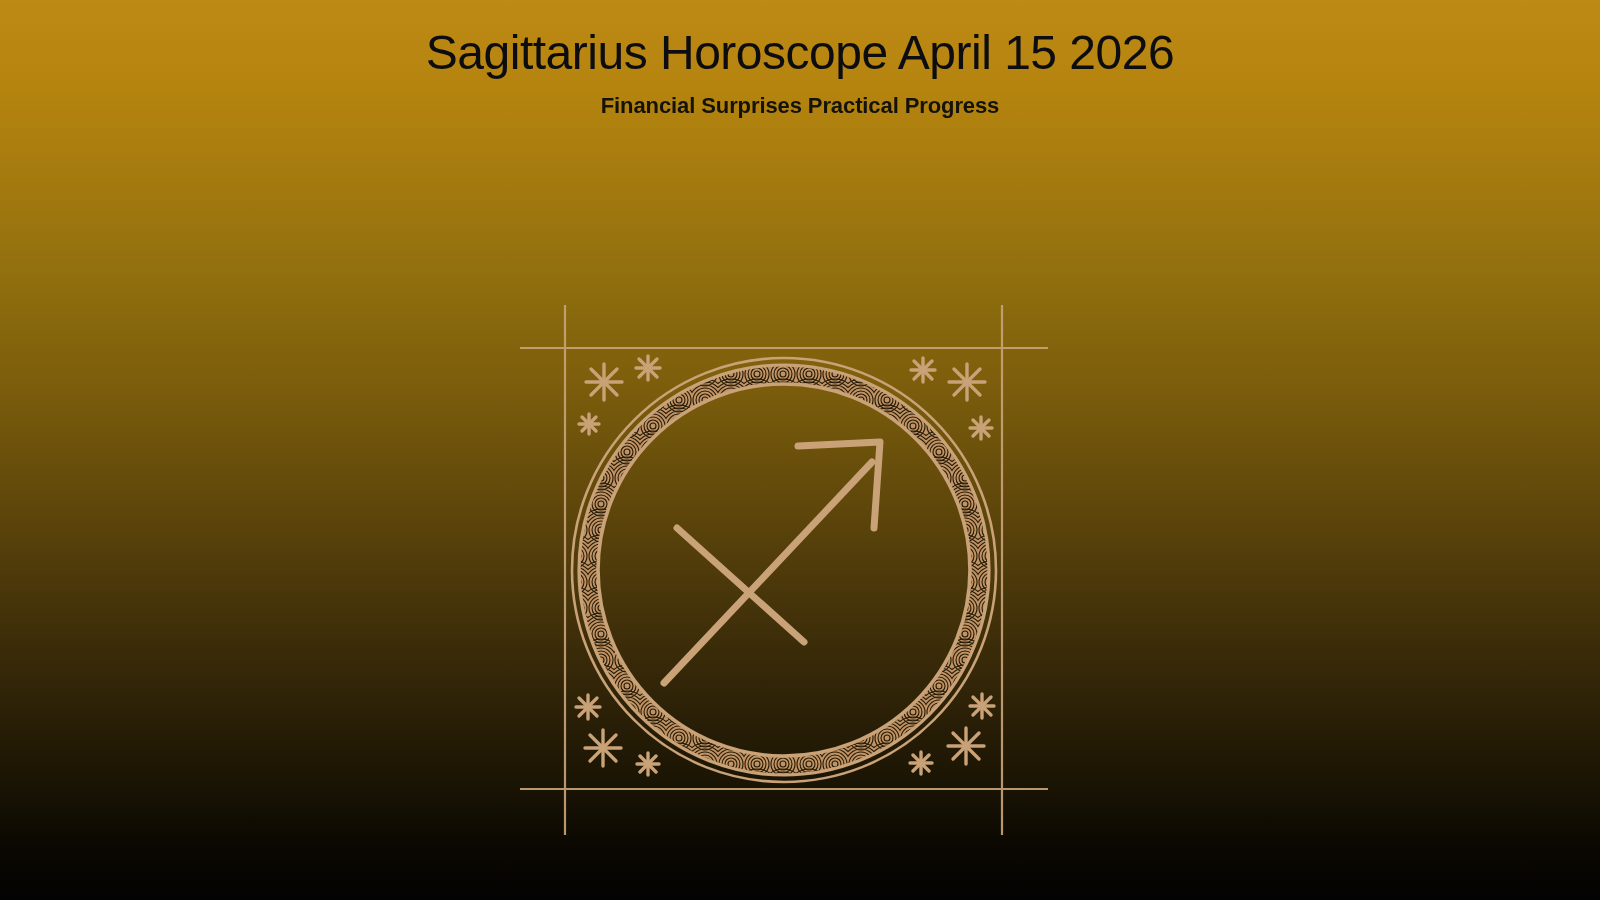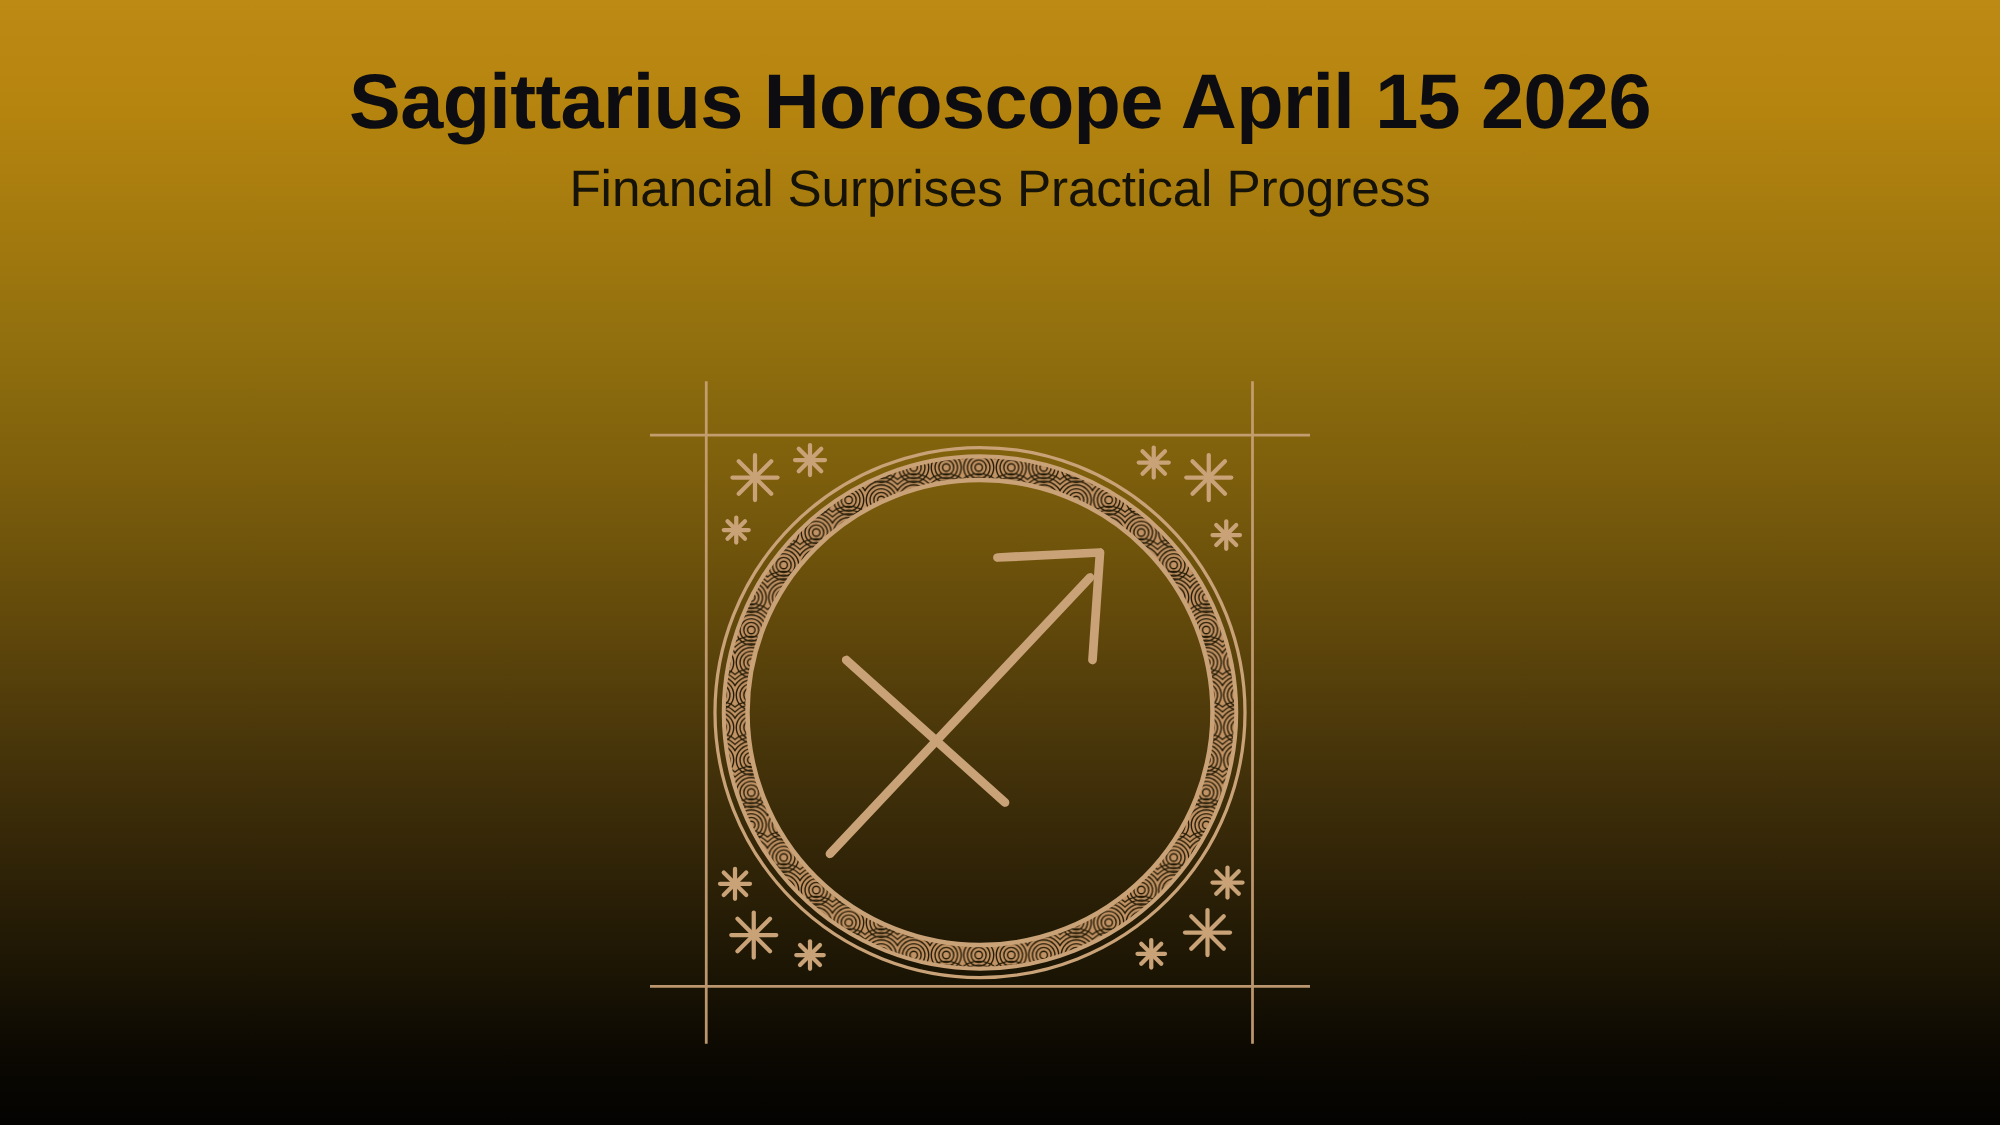--- a/index.html
+++ b/index.html
@@ -35,34 +35,34 @@
   .header {
     position: absolute;
     left: 0;
     top: 0;
     width: 1600px;
     text-align: center;
     pointer-events: none;
   }
   .poster-title {
     margin: 0;
-    padding-top: 50px;
-    font-size: 62px;
+    padding-top: 28px;
+    font-size: 48px;
     line-height: 1.04;
-    font-weight: 700;
+    font-weight: 400;
     letter-spacing: -0.5px;
     color: #0d0d11;
     font-family: "Liberation Sans", sans-serif;
   }
   .poster-subtitle {
     margin: 0;
     padding-top: 16px;
-    font-size: 41px;
+    font-size: 22px;
     line-height: 1.05;
-    font-weight: 400;
+    font-weight: 700;
     letter-spacing: -0.1px;
     color: #141209;
     font-family: "Liberation Sans", sans-serif;
   }
 
   
   .emblem-wrap {
     position: absolute;
     left: 484px;
     top: 270px;

